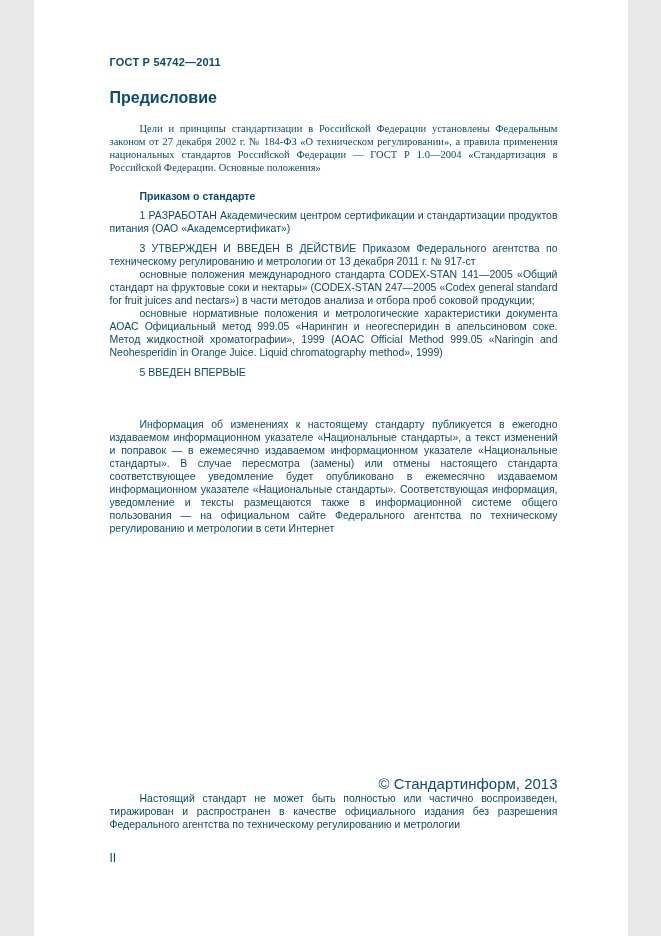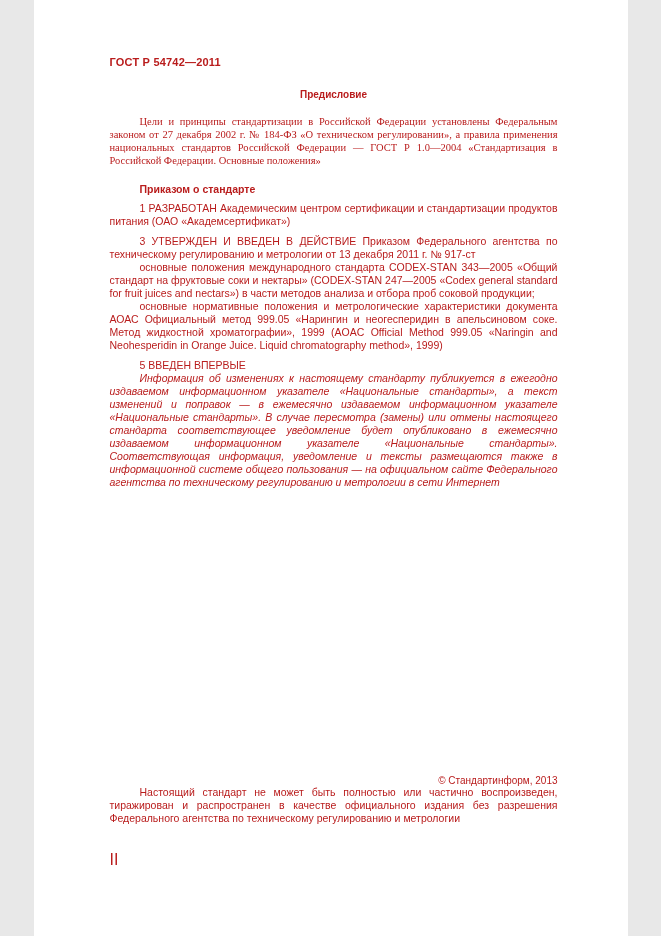--- a/index.html
+++ b/index.html
@@ -4,73 +4,73 @@
   <style>
     * { margin: 0; padding: 0; box-sizing: border-box; }
     html, body { background: #e8e8e8; }
     .page {
       position: relative;
       width: 594px;
       height: 936px;
       margin: 0 auto;
       background: #ffffff;
       font-family: "Liberation Sans", sans-serif;
-      color: #b91c1c;
+      color: #0c4a6e;
       overflow: hidden;
     }
     .content {
       position: absolute;
       top: 56px;
       left: 76px;
       right: 70px;
     }
     .doc-header {
       font-size: 11px;
       font-weight: bold;
       letter-spacing: 0.2px;
     }
     .doc-title {
-      font-size: 10px;
+      font-size: 16px;
       font-weight: bold;
-      text-align: center;
+      text-align: left;
       margin-top: 21px;
     }
     .para {
       font-size: 10.5px;
       line-height: 13px;
       text-align: justify;
     }
     .indent { text-indent: 30px; }
     .first-para { margin-top: 15px; font-family: Liberation Serif, serif; }
     .section-heading {
       font-size: 10.5px;
       font-weight: bold;
       text-indent: 30px;
       margin-top: 16px;
     }
     .spaced { margin-top: 7px; }
     .italic-block {
-      font-style: italic;
+      margin-top: 39px;
     }
     .bottom-block {
       position: absolute;
       left: 76px;
       right: 70px;
       top: 775px;
     }
     .copyright {
-      font-size: 10px;
+      font-size: 15px;
       text-align: right;
     }
     .repro { }
     .page-number {
       position: absolute;
       left: 76px;
       top: 851px;
-      font-size: 16px;
+      font-size: 12px;
     }
   </style>
 </head>
 <body>
 
 <div class="page">
   <div class="content">
 
     <div class="doc-header">ГОСТ Р 54742—2011</div>
 
@@ -79,21 +79,21 @@
     <p class="para indent first-para">Цели и принципы стандартизации в Российской Федерации установлены Федеральным законом от 27 декабря 2002 г. № 184-ФЗ «О техническом регулировании», а правила применения национальных стандартов Российской Федерации — ГОСТ Р 1.0—2004 «Стандартизация в Российской Федерации. Основные положения»</p>
 
     <p class="section-heading">Приказом о стандарте</p>
 
     <p class="para indent spaced">1 РАЗРАБОТАН Академическим центром сертификации и стандартизации продуктов питания (ОАО «Академсертификат»)</p>
 
 
     <p class="para indent spaced">3 УТВЕРЖДЕН И ВВЕДЕН В ДЕЙСТВИЕ Приказом Федерального агентства по техническому регулированию и метрологии от 13 декабря 2011 г. № 917-ст</p>
 
 
-    <p class="para indent">основные положения международного стандарта CODEX-STAN 343—2005 «Общий стандарт на фруктовые соки и нектары» (CODEX-STAN 247—2005 «Codex general standard for fruit juices and nectars») в части методов анализа и отбора проб соковой продукции;</p>
+    <p class="para indent">основные положения международного стандарта CODEX-STAN 141—2005 «Общий стандарт на фруктовые соки и нектары» (CODEX-STAN 247—2005 «Codex general standard for fruit juices and nectars») в части методов анализа и отбора проб соковой продукции;</p>
 
     <p class="para indent">основные нормативные положения и метрологические характеристики документа АОАС Официальный метод 999.05 «Нарингин и неогесперидин в апельсиновом соке. Метод жидкостной хроматографии», 1999 (AOAC Official Method 999.05 «Naringin and Neohesperidin in Orange Juice. Liquid chromatography method», 1999)</p>
 
     <p class="para indent spaced">5 ВВЕДЕН ВПЕРВЫЕ</p>
 
     <p class="para indent italic-block">Информация об изменениях к настоящему стандарту публикуется в ежегодно издаваемом информационном указателе «Национальные стандарты», а текст изменений и поправок — в ежемесячно издаваемом информационном указателе «Национальные стандарты». В случае пересмотра (замены) или отмены настоящего стандарта соответствующее уведомление будет опубликовано в ежемесячно издаваемом информационном указателе «Национальные стандарты». Соответствующая информация, уведомление и тексты размещаются также в информационной системе общего пользования — на официальном сайте Федерального агентства по техническому регулированию и метрологии в сети Интернет</p>
 
   </div>
 
   <div class="bottom-block">

